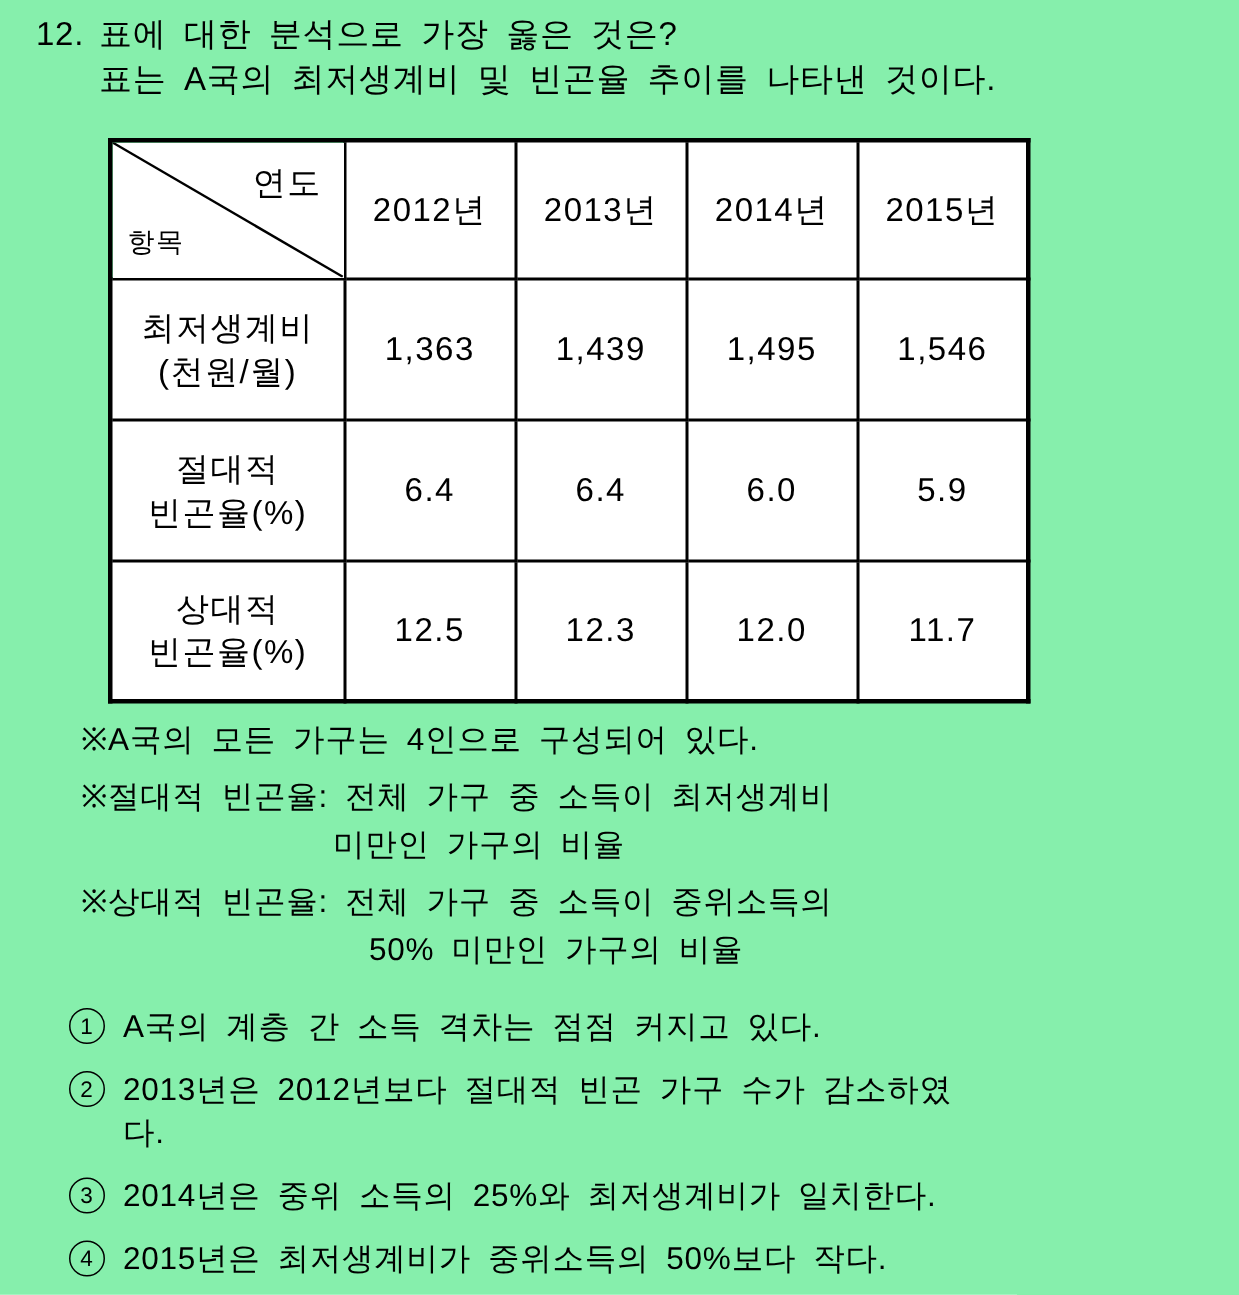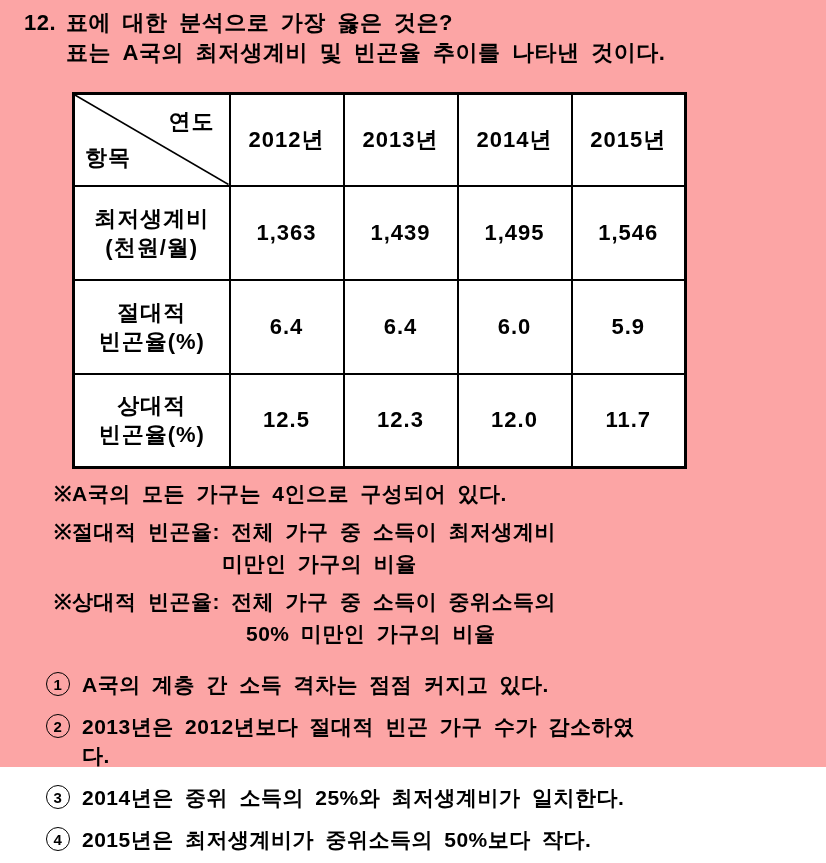--- a/index.html
+++ b/index.html
@@ -1,20 +1,20 @@
 <!DOCTYPE html>
 <html><head>
 <meta charset="utf-8">
 <style>
   * { margin:0; padding:0; box-sizing:border-box; }
   body {
     width:826px; height:863px; background:#ffffff; color:#000;
     font-family:"Liberation Sans", sans-serif; overflow:hidden;
   }
-  .page { position:relative; width:826px; height:767px; background:#fca5a5;font-weight:bold; }
+  .page { position:relative; width:826px; height:863px; background:#86efac; }
 
   
   .question { display:flex; padding:8px 0 0 24px; font-size:22px; line-height:30px;
               letter-spacing:0.5px; word-spacing:5px; }
   .q-num { width:42px; flex:0 0 auto; }
   .q-lines { max-width:760px; }
 
   
   table.exam-table { border-collapse:collapse; margin:24px 0 0 72px; table-layout:fixed; }
   table.exam-table td { border:2px solid #000; text-align:center; vertical-align:middle;
@@ -24,21 +24,21 @@
   .col-year  { width:114px; }
   .r-head td { height:92px; }
   .r-data td { height:94px; }
   .cell-num { font-size:22px; letter-spacing:1px;margin-left:46px; }
   .label-2line span { display:block; line-height:29px; }
 
   
   td.diag { position:relative; padding:0; }
   td.diag svg { position:absolute; inset:0; width:100%; height:100%; }
   .diag-top { position:absolute; top:12px; right:14px; font-size:22px; letter-spacing:1px; }
-  .diag-bottom { position:absolute; bottom:12px; left:10px; font-size:22px; letter-spacing:1px; }
+  .diag-bottom { position:absolute; bottom:12px; left:10px; font-size:18px; letter-spacing:1px; }
 
   
   .notes { margin:10px 0 0 54px; font-size:21px; letter-spacing:0.5px; word-spacing:5px; }
   .note { margin-top:9px; line-height:29px; }
   .note-line { display:flex; }
   .note-marker { flex:0 0 auto; }
   .note-cont { line-height:29px; margin-top:3px; }
   .cont-indent-a { margin-left:168px; }
   .cont-indent-b { margin-left:192px; }
 

